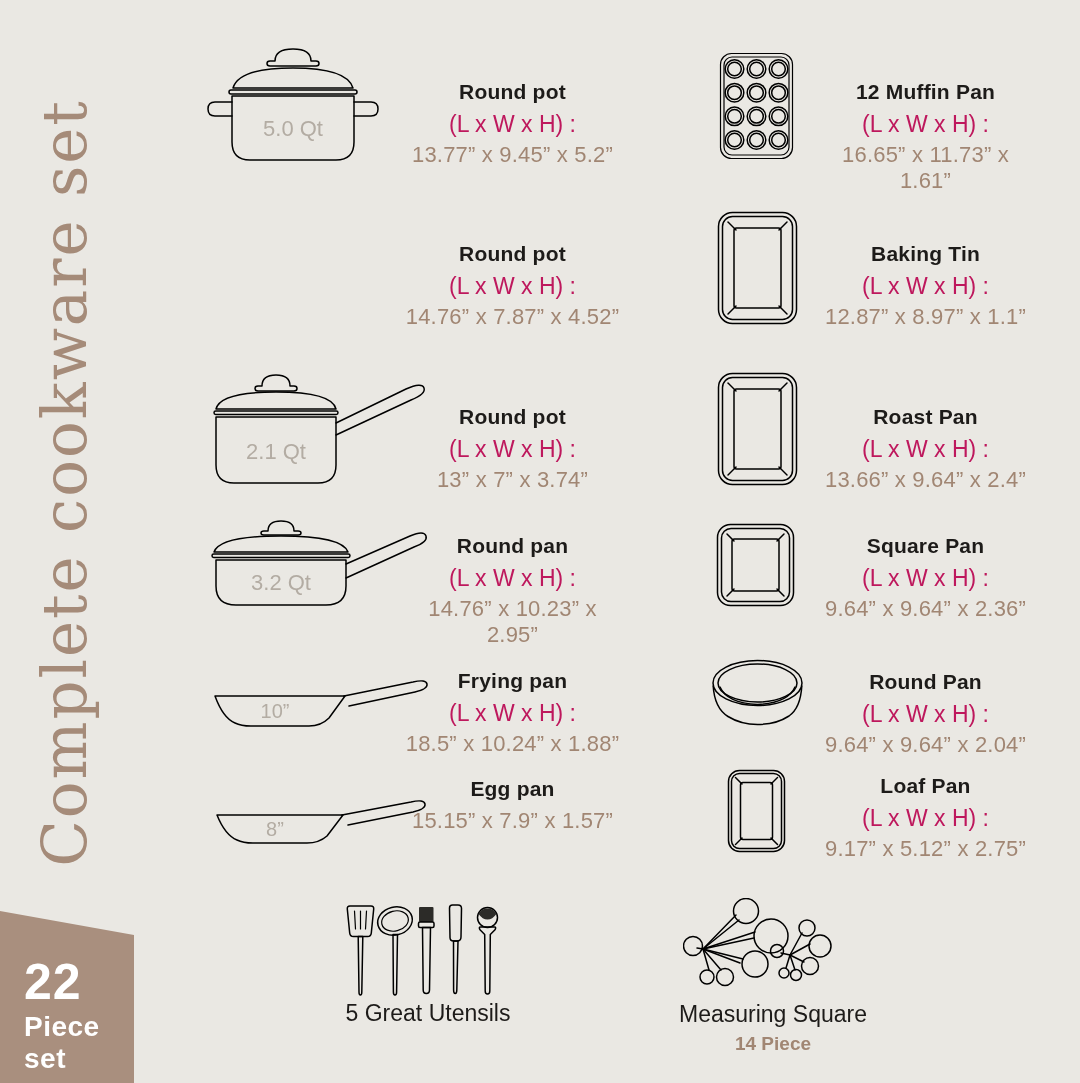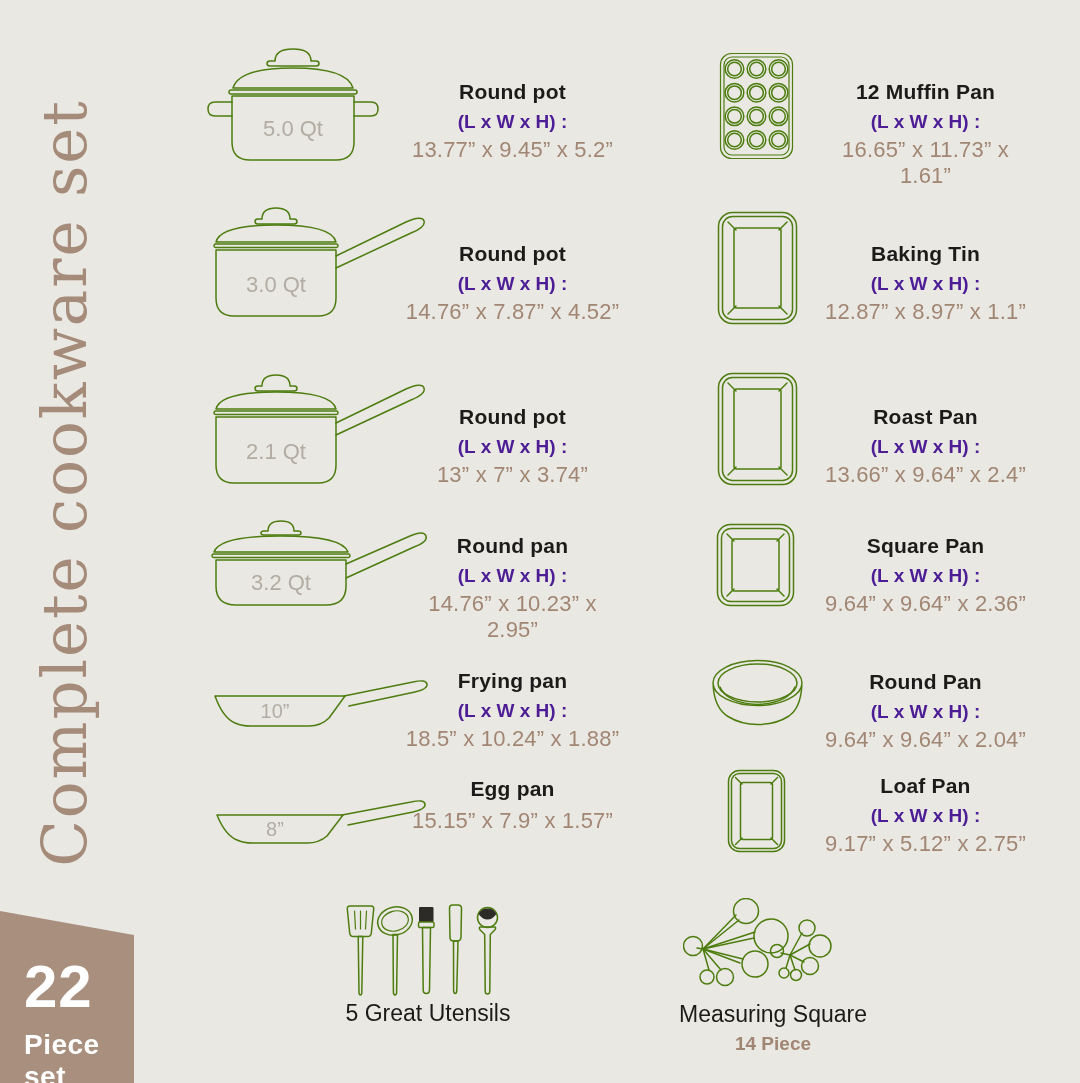--- a/index.html
+++ b/index.html
@@ -15,29 +15,29 @@
     font-family:"DejaVu Serif",serif;font-size:61px;letter-spacing:2px;
     color:#a58b79;text-align:center;line-height:98px;white-space:nowrap;
   }
   
   .badge{
     position:absolute;left:0;top:911px;width:134px;height:172px;
     background:#a98f7e;
     clip-path:polygon(0 0,100% 14%,100% 100%,0 100%);
     color:#ffffff;
   }
-  .badge-count{margin:46px 0 12px 24px;font-size:60px;font-weight:700;line-height:1;letter-spacing:1px;}
+  .badge-count{margin:46px 0 4px 24px;font-size:50px;font-weight:700;line-height:1;letter-spacing:1px;}
   .badge-label{margin:2px 0 12px 24px;font-size:28px;font-weight:700;letter-spacing:0.5px;}
   
   .labels{position:absolute;width:215px;text-align:center;}
   .labels .name{margin:0 0 7px;font-size:21px;font-weight:700;color:#1d1b19;letter-spacing:0.2px;}
-  .labels .lwh{font-size:19px;font-weight:700;color:#4c1d95;margin-bottom:4px;}
+  .labels .lwh{font-size:23px;font-weight:400;color:#be185d;margin-bottom:4px;}
   .labels .dims{font-size:22px;color:#a18673;letter-spacing:0.2px;}
   
-  .icon{position:absolute;color:#4d7c0f;}
+  .icon{position:absolute;color:#000000;}
   .icon svg{display:block;width:100%;height:100%;}
   .icon path,.icon rect,.icon ellipse,.icon circle,.icon line{
     fill:none;stroke:currentColor;stroke-width:1.5;
     stroke-linecap:round;stroke-linejoin:round;vector-effect:non-scaling-stroke;
   }
   .icon .thin{stroke-width:1.2;}
   .icon .dark{fill:#2c2b28;stroke:none;}
   .cap{font-family:"Liberation Sans",sans-serif;font-size:22px;fill:#b3aca3;stroke:none !important;}
   .cap.small{font-size:20px;}
   
@@ -62,30 +62,20 @@
       <path d="M72 17 Q72 5 90 5 Q108 5 108 17 L113 17 Q116 17 116 19.5 Q116 22 113 22 L67 22 Q64 22 64 19.5 Q64 17 67 17 Z"></path>
       <path d="M30 44 Q36 24 90 24 Q144 24 150 44 Z"></path>
       <rect x="26" y="46" width="128" height="4" rx="2"></rect>
       <path d="M29 52 L151 52 L151 98 Q151 116 133 116 L47 116 Q29 116 29 98 Z"></path>
       <path d="M29 58 L12 58 Q5 58 5 65 Q5 72 12 72 L29 72"></path>
       <path d="M151 58 L168 58 Q175 58 175 65 Q175 72 168 72 L151 72"></path>
       <text class="cap" x="90" y="92" text-anchor="middle">5.0 Qt</text>
     </svg>
   </div>
 
-  <div class="icon" style="left:210px;top:204px;width:224px;height:118px;">
-    <svg viewBox="0 0 224 118">
-      <path d="M52 15 Q52 4 66 4 Q80 4 80 15 L84 15 Q87 15 87 17.5 Q87 20 84 20 L48 20 Q45 20 45 17.5 Q45 15 48 15 Z"></path>
-      <path d="M6 38 Q10 21 66 21 Q122 21 126 38 Z"></path>
-      <rect x="4" y="40" width="124" height="3.5" rx="1.7"></rect>
-      <path d="M6 46 L126 46 L126 94 Q126 112 108 112 L24 112 Q6 112 6 94 Z"></path>
-      <path d="M126 52 L196 18 Q212 11 214 17 Q216 23 201 29 L126 64"></path>
-      <text class="cap" x="66" y="88" text-anchor="middle">3.0 Qt</text>
-    </svg>
-  </div>
 
   <div class="icon" style="left:210px;top:371px;width:224px;height:118px;">
     <svg viewBox="0 0 224 118">
       <path d="M52 15 Q52 4 66 4 Q80 4 80 15 L84 15 Q87 15 87 17.5 Q87 20 84 20 L48 20 Q45 20 45 17.5 Q45 15 48 15 Z"></path>
       <path d="M6 38 Q10 21 66 21 Q122 21 126 38 Z"></path>
       <rect x="4" y="40" width="124" height="3.5" rx="1.7"></rect>
       <path d="M6 46 L126 46 L126 94 Q126 112 108 112 L24 112 Q6 112 6 94 Z"></path>
       <path d="M126 52 L196 18 Q212 11 214 17 Q216 23 201 29 L126 64"></path>
       <text class="cap" x="66" y="88" text-anchor="middle">2.1 Qt</text>
     </svg>

